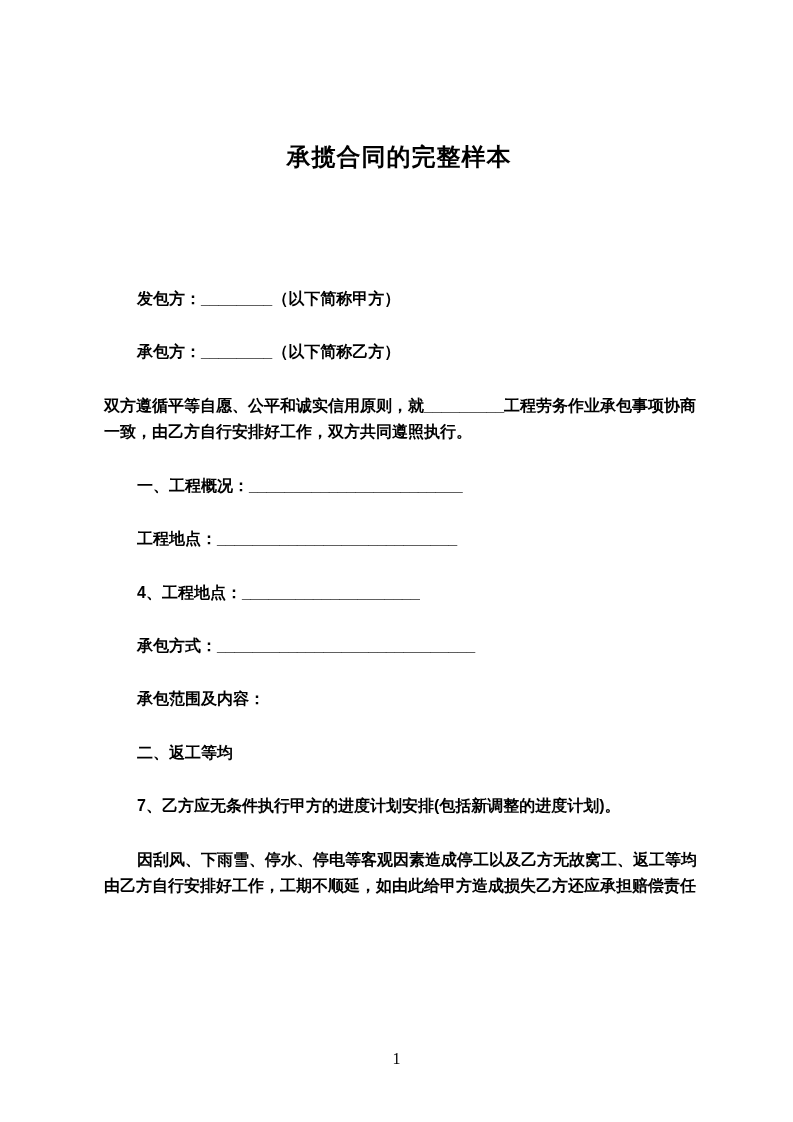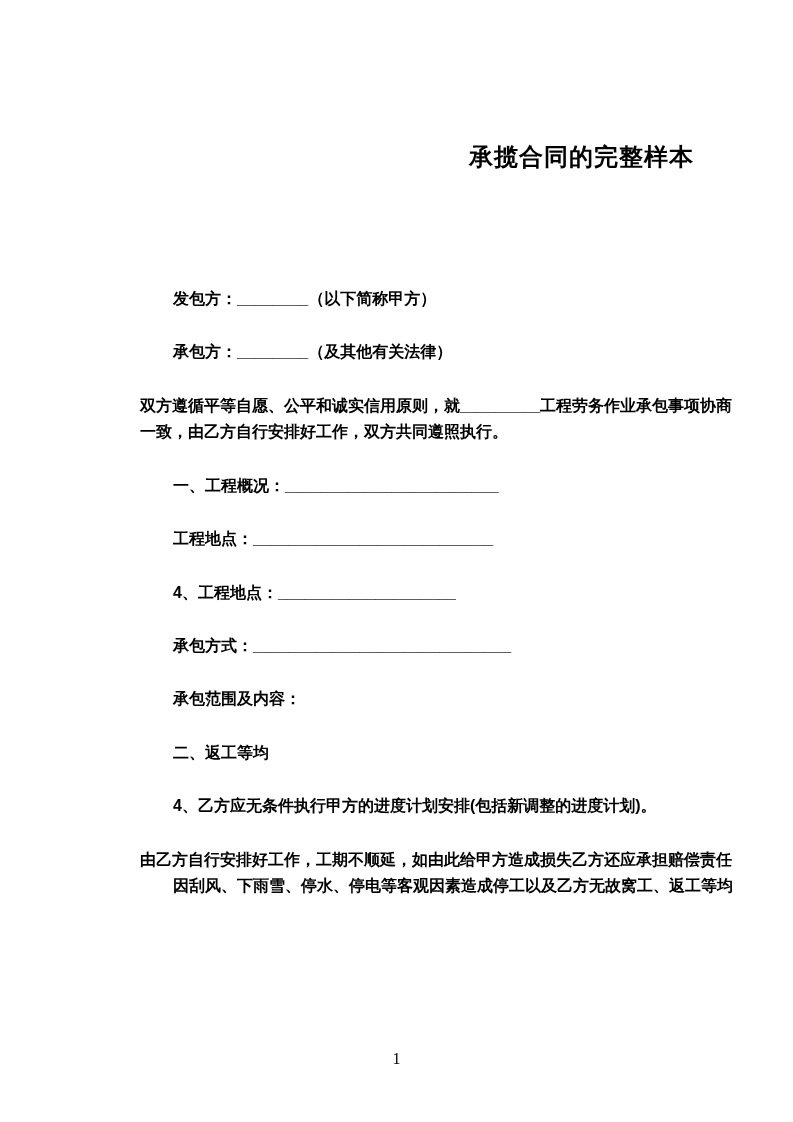--- a/index.html
+++ b/index.html
@@ -17,33 +17,32 @@
   .content {
     position: absolute;
     left: 104px;
     top: 0;
     width: 590px;
   }
   .doc-title {
     font-size: 24px;
     line-height: 32px;
     font-weight: 700;
-    text-align: right;
+    text-align: center;
     margin: 141px 0 113px 0;
     letter-spacing: 1px;
     white-space: pre;
   }
   .para {
     margin: 0 0 26.7px 0;
     font-size: 16px;
   }
   .line {
     line-height: 26.7px;
     white-space: pre;
-    margin-left: 36px;
   }
   .line.indent {
     padding-left: 33px;
   }
   .page-number {
     position: absolute;
     left: 0;
     top: 1048px;
     width: 100%;
     text-align: center;
@@ -57,21 +56,21 @@
 <body>
 
 <div class="page">
   <div class="content">
     <h1 class="doc-title">承揽合同的完整样本</h1>
     <div id="paragraphs">
         <div class="para">
           <div class="line indent">发包方：________（以下简称甲方）</div>
         </div>
         <div class="para">
-          <div class="line indent">承包方：________（及其他有关法律）</div>
+          <div class="line indent">承包方：________（以下简称乙方）</div>
         </div>
         <div class="para">
           <div class="line">双方遵循平等自愿、公平和诚实信用原则，就_________工程劳务作业承包事项协商</div>
           <div class="line">一致，由乙方自行安排好工作，双方共同遵照执行。</div>
         </div>
         <div class="para">
           <div class="line indent">一、工程概况：________________________</div>
         </div>
         <div class="para">
           <div class="line indent">工程地点：___________________________</div>
@@ -82,22 +81,22 @@
         <div class="para">
           <div class="line indent">承包方式：_____________________________</div>
         </div>
         <div class="para">
           <div class="line indent">承包范围及内容：</div>
         </div>
         <div class="para">
           <div class="line indent">二、返工等均</div>
         </div>
         <div class="para">
-          <div class="line indent">4、乙方应无条件执行甲方的进度计划安排(包括新调整的进度计划)。</div>
+          <div class="line indent">7、乙方应无条件执行甲方的进度计划安排(包括新调整的进度计划)。</div>
         </div>
         <div class="para">
+          <div class="line indent">因刮风、下雨雪、停水、停电等客观因素造成停工以及乙方无故窝工、返工等均</div>
           <div class="line">由乙方自行安排好工作，工期不顺延，如由此给甲方造成损失乙方还应承担赔偿责任</div>
-          <div class="line indent">因刮风、下雨雪、停水、停电等客观因素造成停工以及乙方无故窝工、返工等均</div>
         </div>
       </div>
   </div>
   <div class="page-number">1</div>
 </div>
 
 </body></html>

